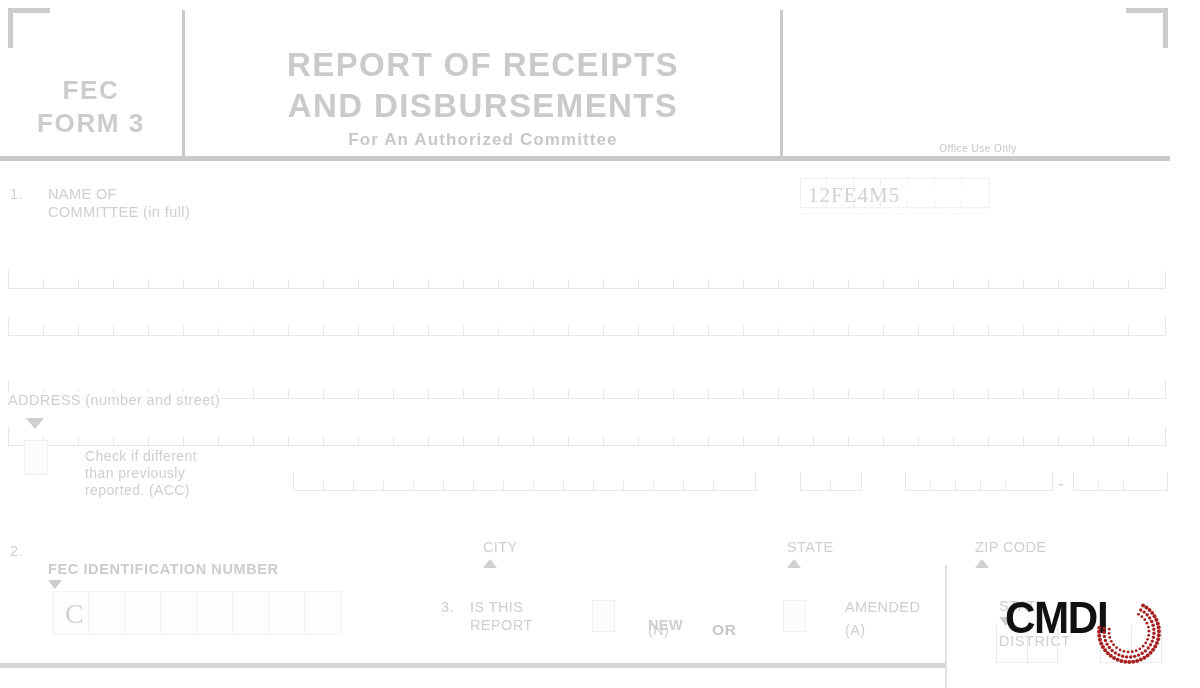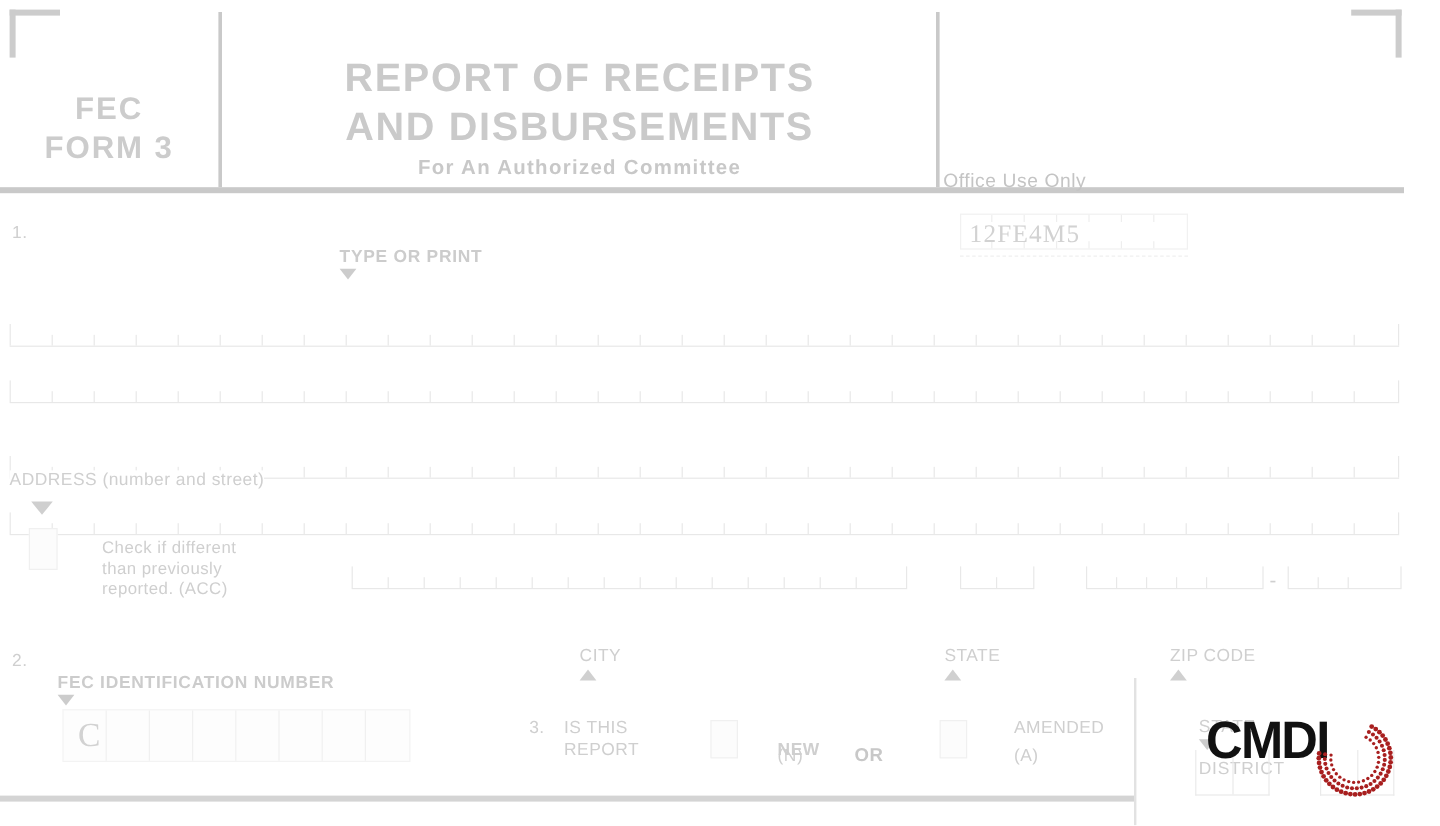--- a/index.html
+++ b/index.html
@@ -73,21 +73,22 @@
   }
   .rpt-sub {
     left: 186px; top: 130px; width: 594px;
     text-align: center;
     font-size: 17px; font-weight: bold;
     color: #c8c8c8;
     letter-spacing: 1.1px;
   }
   .office-use {
     left: 786px; top: 143px; width: 384px;
-    font-size: 16px;
+    text-align: center;
+    font-size: 10px;
     color: #c4c4c4;
     letter-spacing: 0.5px;
   }
 
   
   .ruler {
     position: absolute;
     border-bottom: 1px solid #e8e8e8;
   }
   .ruler .tk {
@@ -257,25 +258,23 @@
   </div>
 
   <div class="abs rpt-sub">For An Authorized Committee</div>
   <div class="abs rpt-title">
     <div>REPORT OF RECEIPTS</div>
     <div>AND DISBURSEMENTS</div>
   </div>
   <div class="abs office-use">Office Use Only</div>
 
   <div class="abs formtxt" style="left:10px; top:186px; font-size:14.5px;">1.</div>
-
-  <div class="abs formtxt-b" style="left:283px; top:188px; font-size:14.5px;">
-    <span>TYPE OR PRINT</span>
-    <span class="tri-dn-inline"></span>
-  </div>
+  <div class="abs formtxt" style="left:48px; top:186px; font-size:14.5px; width:200px;">NAME OF
+COMMITTEE (in full)</div>
+
 
 
   <div class="abs ou-box">
     <div class="tick" style="left:25px;"></div>
       <div class="tickb" style="left:25px;"></div>
     <div class="tick" style="left:52px;"></div>
       <div class="tickb" style="left:52px;"></div>
     <div class="tick" style="left:79px;"></div>
       <div class="tickb" style="left:79px;"></div>
     <div class="tick" style="left:106px;"></div>

